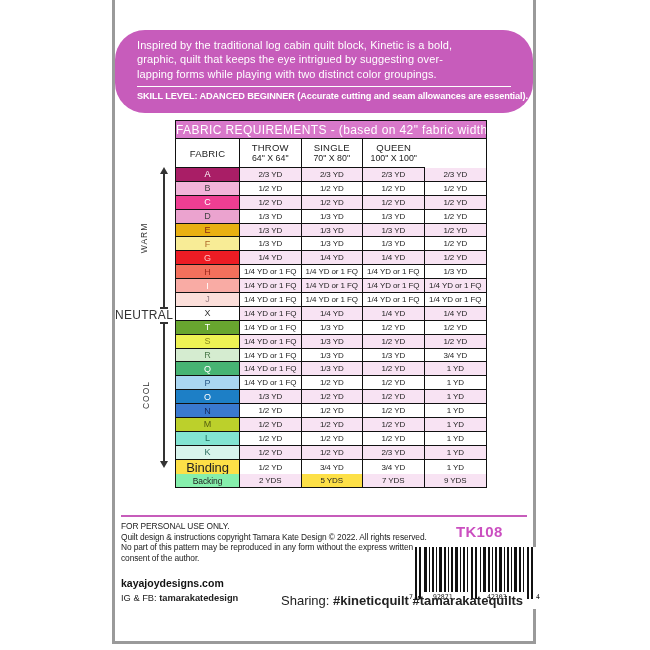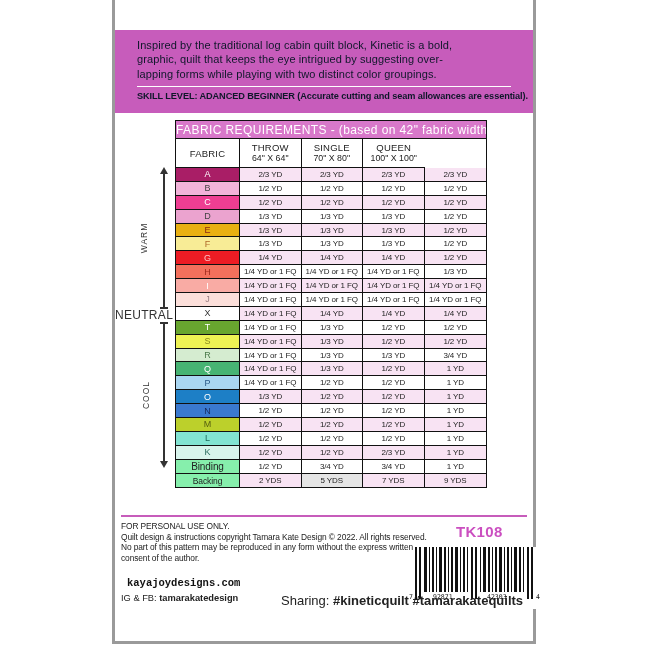--- a/index.html
+++ b/index.html
@@ -3,21 +3,21 @@
 <meta charset="utf-8">
 <style>
   * { margin:0; padding:0; box-sizing:border-box; }
   html,body { width:650px; height:650px; background:#ffffff; font-family:"Liberation Sans", sans-serif; overflow:hidden; }
   .stage { position:relative; width:650px; height:650px; background:#fff; }
   .card {
     position:absolute; left:112px; top:0; width:424px; height:644px;
     background:#fff; border-left:3px solid #9a9a9a; border-right:3px solid #9a9a9a; border-bottom:3px solid #9a9a9a;
   }
   
-  .banner { position:absolute; top:30px; left:0; right:0; height:83px; background:#c75cbb; color:#0f172a; padding:8px 22px 0; }
+  .banner { position:absolute; top:30px; left:0; right:0; height:83px; background:#c75cbb; color:#ffffff; padding:8px 22px 0;border-radius:30px; }
   .banner-text { font-size:11px; line-height:14.3px; white-space:pre-line; letter-spacing:0.1px; }
   .banner-divider { border:none; border-top:1.5px solid #fff; margin:5px 0 4px; }
   .skill { font-size:9.2px; font-weight:bold; letter-spacing:-0.1px; white-space:nowrap; }
   
   .qtable { position:absolute; top:120px; left:60px; width:312px; border:1.5px solid #111; background:#fff; }
   .qtitle { background:#d878ca; color:#fff; font-size:12px; letter-spacing:0.4px; text-align:center; height:18px; line-height:18px; border-bottom:1.5px solid #111; white-space:nowrap; overflow:hidden; }
   .qhead, .trow { display:grid; grid-template-columns:64px 1fr 1fr 1fr 1fr; }
   .qhead { height:29px; }
   .qhead .hc { border-right:1.5px solid #111; border-bottom:1.5px solid #111; display:flex; flex-direction:column; justify-content:center; align-items:center; text-align:center; }
   .qhead .hc:last-child { border-right:none; }
@@ -36,21 +36,21 @@
   .tri-down { position:absolute; left:44.5px; width:0; height:0; border-left:4.5px solid transparent; border-right:4.5px solid transparent; border-top:7px solid #333; }
   .tick { position:absolute; left:45px; width:8px; height:1.5px; background:#333; }
   .neutral-label { position:absolute; left:0; width:57px; text-align:right; font-size:12px; letter-spacing:0.3px; color:#333; top:308px; }
   
   .footnote { position:absolute; top:490px; left:6px; width:413px; font-size:8.4px; line-height:10.6px; color:#222; white-space:pre-line; letter-spacing:-0.1px; }
   .pinkrule { position:absolute; top:515px; left:6px; right:6px; height:2px; background:#c75cbb; }
   .legal { position:absolute; top:521px; left:6px; font-size:8.4px; line-height:10.6px; color:#222; letter-spacing:-0.1px; }
   .legal .nr { white-space:pre-line; }
   .bold { font-weight:bold;text-align:right; }
   .tk { position:absolute; top:523px; left:341px; font-size:15px; font-weight:bold; color:#cb4fc0; letter-spacing:0.3px; }
-  .site { position:absolute; top:577px; left:12px; font-size:10.5px; font-weight:bold; color:#111;font-family:Liberation Mono, monospace; }
+  .site { position:absolute; top:577px; left:6px; font-size:10.5px; font-weight:bold; color:#111; }
   .igline { position:absolute; top:593px; left:6px; font-size:9.3px; color:#222; }
   .sharing { position:absolute; top:593px; left:166px; font-size:13px; color:#222; }
   
   .barcode { position:absolute; top:547px; left:300px; width:124px; height:62px; background:#fff; }
   .bc-digit { position:absolute; font-size:6.5px; color:#111; font-family:"DejaVu Sans Mono", monospace; }
 </style>
 </head>
 <body>
 
 <div class="stage">
@@ -237,30 +237,30 @@
             <div class="cell val">1 YD</div>
           </div>
           <div class="trow">
             <div class="cell letter" style="background: rgb(216, 244, 236); color: rgb(42, 107, 94);">K</div>
             <div class="cell val shaded" style="background: rgb(248, 227, 243);">1/2 YD</div>
             <div class="cell val shaded" style="background: rgb(248, 227, 243);">1/2 YD</div>
             <div class="cell val shaded" style="background: rgb(248, 227, 243);">2/3 YD</div>
             <div class="cell val shaded" style="background: rgb(248, 227, 243);">1 YD</div>
           </div>
           <div class="trow">
-            <div class="cell letter" style="background: #86efac; color: rgb(34, 34, 34); font-size: 10px;">Binding</div>
+            <div class="cell letter" style="background: #fde047; color: rgb(34, 34, 34); font-size: 13px;">Binding</div>
             <div class="cell val">1/2 YD</div>
             <div class="cell val">3/4 YD</div>
             <div class="cell val">3/4 YD</div>
             <div class="cell val">1 YD</div>
           </div>
           <div class="trow">
             <div class="cell letter" style="background: #86efac; color: rgb(34, 34, 34); font-size: 8.5px;">Backing</div>
             <div class="cell val shaded" style="background: rgb(248, 227, 243);">2 YDS</div>
-            <div class="cell val shaded" style="background: #e5e5e5;">5 YDS</div>
+            <div class="cell val shaded" style="background: #fde047;">5 YDS</div>
             <div class="cell val shaded" style="background: rgb(248, 227, 243);">7 YDS</div>
             <div class="cell val shaded" style="background: rgb(248, 227, 243);">9 YDS</div>
           </div>
         </div>
     </div>
 
     <div class="pinkrule"></div>
 
     <div class="legal">
       <div>FOR PERSONAL USE ONLY.</div>

